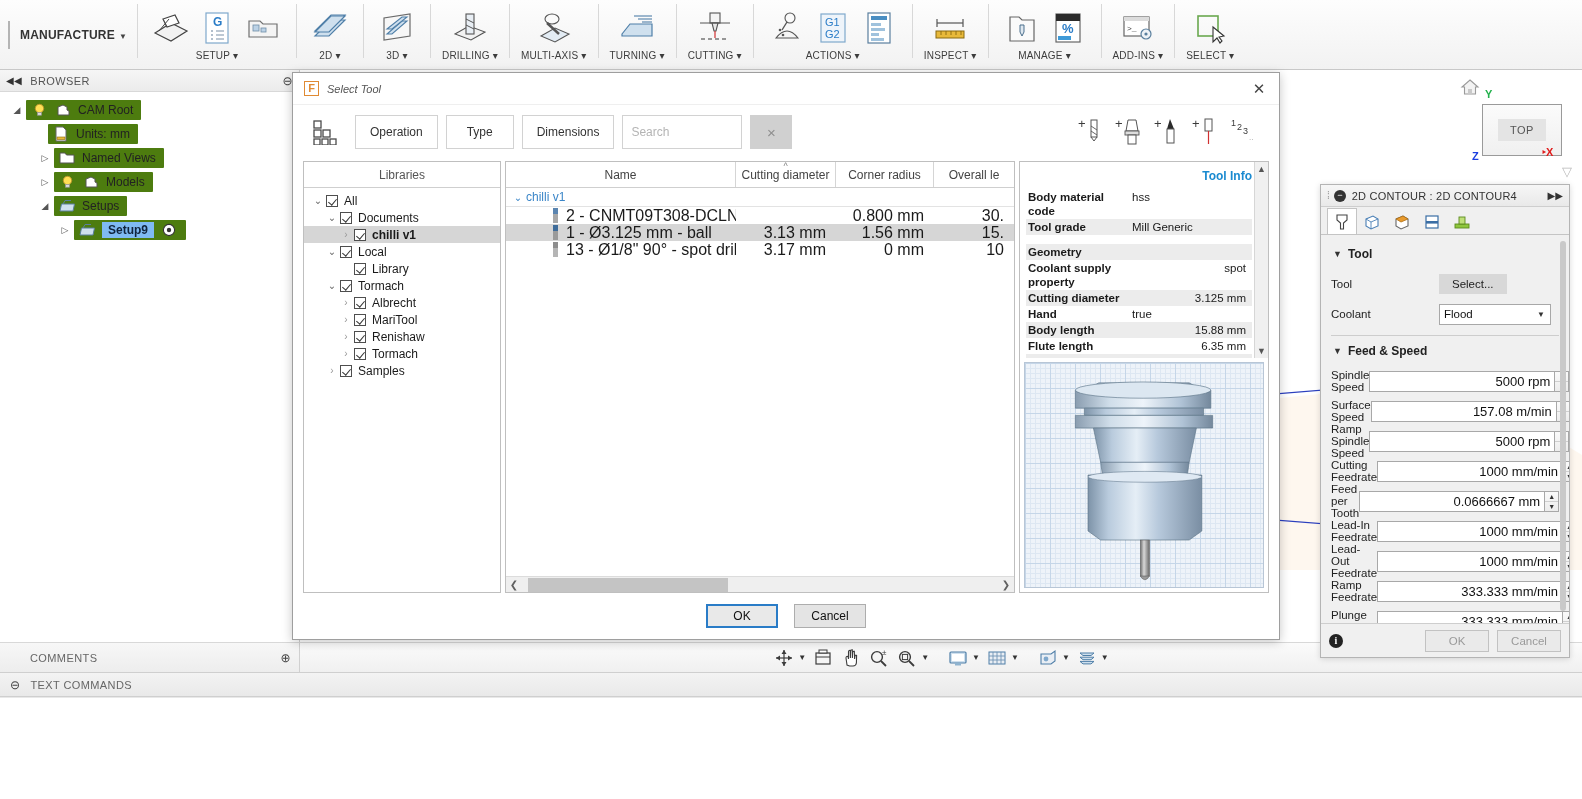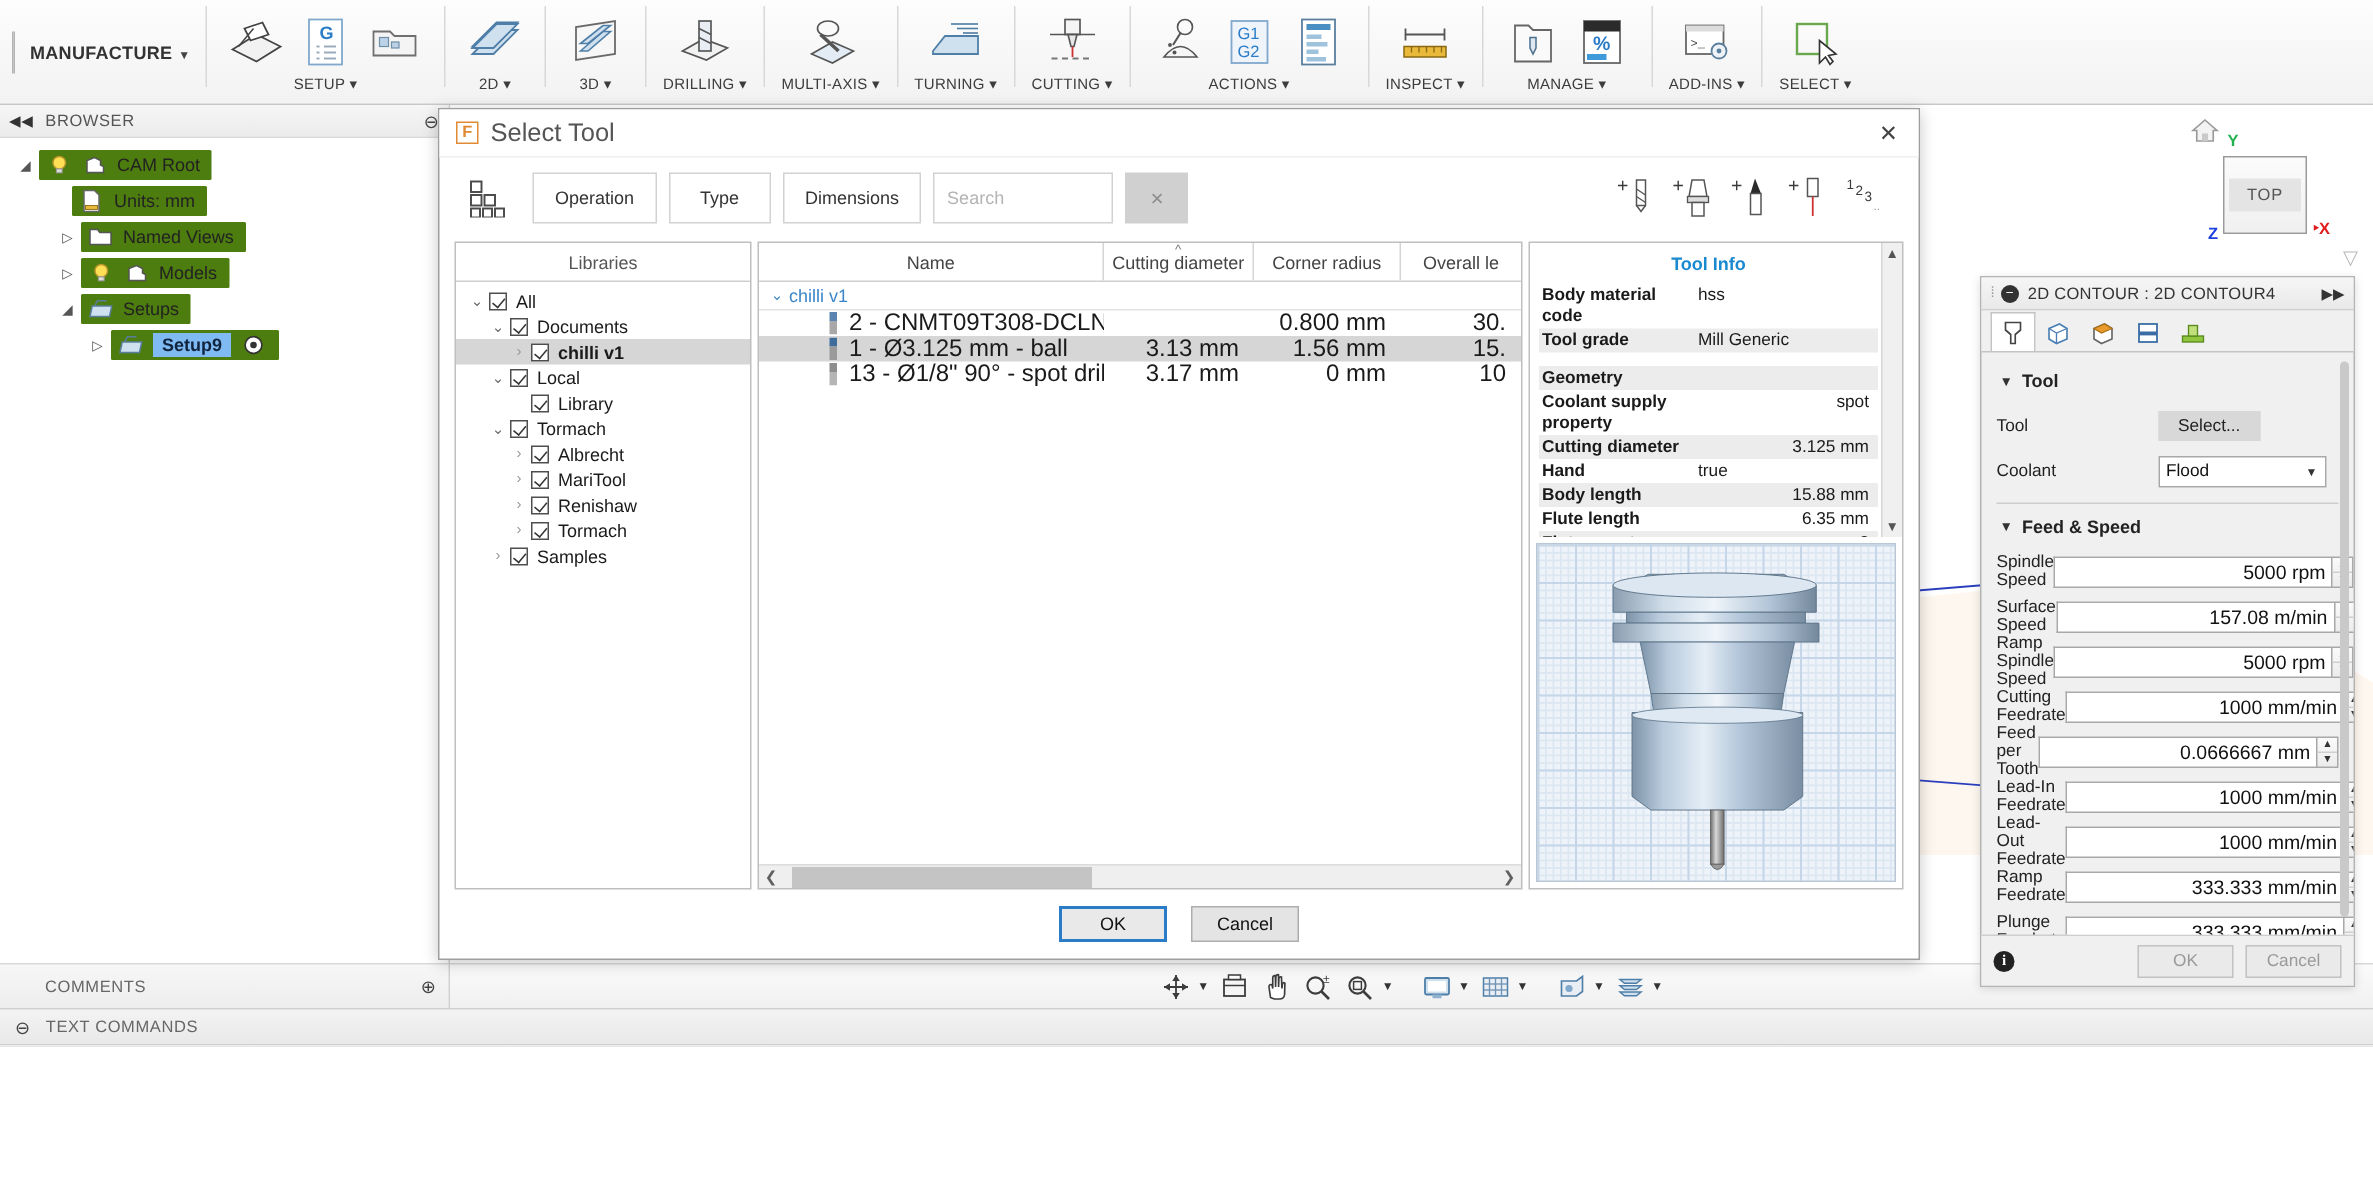--- a/index.html
+++ b/index.html
@@ -58,21 +58,21 @@
   .ticon { width: 18px; height: 16px; display:inline-flex; align-items:center; justify-content:center; }
 
   
   .canvas { position: absolute; left: 300px; top: 70px; width: 1282px; height: 572px; background: #fff; overflow: hidden; }
   .canvas .mesh { position:absolute; }
 
   
   .viewcube { position: absolute; right: 6px; top: 2px; width: 146px; height: 112px; }
   .vc-home { position:absolute; left: 30px; top: 6px; }
   .vc-box {
-    position:absolute; left: 52px; top: 32px; width: 56px; height: 52px;
+    position:absolute; left: 52px; top: 32px; width: 80px; height: 52px;
     border: 1px solid #9a9a9a; background: linear-gradient(#fbfbfb,#f0f0f0);
     display:flex; align-items:center; justify-content:center;
   }
   .vc-face { background: rgba(225,225,225,.85); padding: 5px 12px; font-size: 11px; color: #555; letter-spacing:.5px; }
   .vc-y { position:absolute; left: 55px; top: 16px; color:#22b14c; font-size: 11px; font-weight:bold;}
   .vc-x { position:absolute; left: 112px; top: 72px; color:#e01b1b; font-size: 11px; font-weight:bold;}
   .vc-z { position:absolute; left: 42px; top: 78px; color:#1b3ee0; font-size: 11px; font-weight:bold;}
   .vc-arrow { position:absolute; right: 4px; top: 92px; color:#b9b9b9; font-size: 13px; }
 
   
@@ -108,21 +108,21 @@
   }
   .dlg-title {
     height: 32px; background: #fff; display: flex; align-items: center;
     padding: 0 6px; border-bottom: 1px solid #efefef;
   }
   .flogo {
     width: 15px; height: 15px; margin: 0 8px 0 5px;
     border: 1px solid #e08a33; color: #e08a33; font-size: 11px; font-weight: bold;
     display:flex; align-items:center; justify-content:center; line-height:1;
   }
-  .dlg-title .txt { font-size: 17px; color: #555; flex: 1; }
+  .dlg-title .txt { font-size: 11px; color: #555; flex: 1; font-style: italic; }
   .dlg-close { width: 28px; height: 24px; display:flex; align-items:center; justify-content:center; color:#444; font-size:15px; }
 
   .dlg-tools {
     height: 54px; display: flex; align-items: center; padding: 0 14px; gap: 8px;
   }
   .grid-icon { width: 34px; height: 34px; display:flex; align-items:center; justify-content:center; margin-right: 6px;}
   .fbtn {
     height: 34px; min-width: 68px; padding: 0 14px; background: #fff;
     border: 1px solid #d2d2d2; font-size: 12px; color: #333;
     display: flex; align-items: center; justify-content: center;
@@ -178,21 +178,21 @@
   .tool-chip { width: 7px; height: 15px; flex:none; }
   .hscroll { height: 16px; background: #efefef; border-top: 1px solid #dcdcdc; display:flex; align-items:center; }
   .hs-arrow { width: 16px; text-align:center; font-size: 10px; color:#606060; }
   .hs-track { flex: 1; height: 14px; background:#efefef; position:relative; }
   .hs-thumb { position:absolute; left: 6px; top:0; width: 200px; height: 14px; background: #c4c4c4; }
 
   
   .info-pane { width: 250px; border: 1px solid #bfbfbf; background: #fff; display:flex; flex-direction:column; }
   .info-top { height: 196px; display: flex; }
   .info-scrollarea { flex:1; overflow:hidden; padding: 4px 2px 0 6px; }
-  .info-title { text-align:center; color:#1a8ad0; font-weight:bold; font-size:12px; margin: 3px 0 6px 0; }
+  .info-title { text-align:right; color:#1a8ad0; font-weight:bold; font-size:12px; margin: 3px 0 6px 0; }
   .inforow { display:flex; font-size: 11.5px; line-height: 14px; min-height: 14px; padding: 1px 2px; }
   .inforow.shade { background: #ececec; }
   .ikey { width: 104px; font-weight: bold; color:#1a1a1a; }
   .ival { flex:1; color:#1a1a1a; }
   .ival.right { text-align: right; padding-right: 4px; }
   .ival.left { text-align: left; }
   .info-vscroll { width: 14px; background: #f0f0f0; border-left: 1px solid #d6d6d6; display:flex; flex-direction:column; justify-content:space-between; align-items:center; }
   .ivs-btn { font-size: 9px; color:#555; height: 14px; display:flex; align-items:center; }
   .preview { flex:1; margin: 4px; border: 1px solid #b8c6d6; position: relative; overflow:hidden;
              background-color:#eef3f9;

